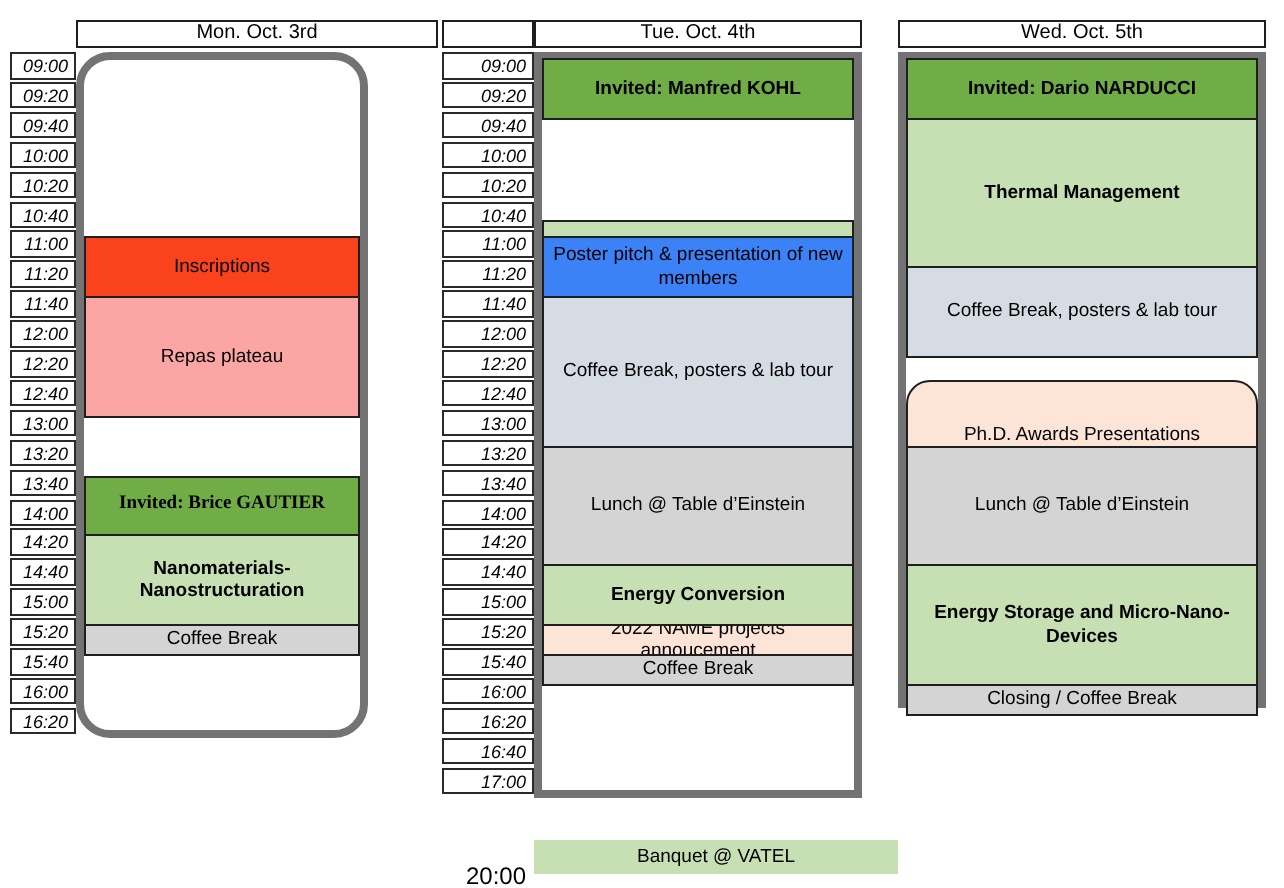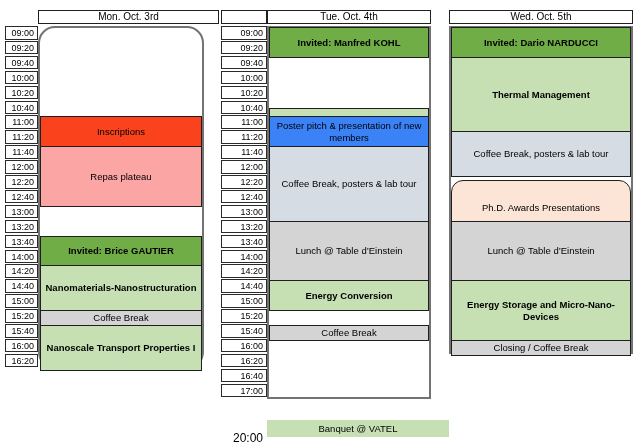--- a/index.html
+++ b/index.html
@@ -13,24 +13,24 @@
     font-size:10px;line-height:12px;
   }
   #hdr-mon{left:38px;width:181px;}
   #hdr-tue-time{left:221px;width:46px;}
   #hdr-tue{left:267px;width:164px;}
   #hdr-wed{left:449px;width:184px;}
   .timecol{position:absolute;}
   .tcell{
     position:absolute;left:0;width:100%;height:13.5px;box-sizing:border-box;
     border:1px solid #2a2a2a;background:#fff;
-    font-size:9px;line-height:12px;text-align:right;padding-right:3px;
+    font-size:9px;line-height:12px;text-align:right;padding-right:3px;font-style:italic;
   }
   .evcol{
-    position:absolute;box-sizing:border-box;border:2px solid #737373;background:#fff;
+    position:absolute;box-sizing:border-box;border:4px solid #737373;background:#fff;
   }
   .evt{
     position:absolute;left:0;width:100%;box-sizing:border-box;
     border:1px solid #1f1f1f;
     display:flex;align-items:center;justify-content:center;
     text-align:center;font-size:9.5px;line-height:11.5px;
     padding:0 4px;white-space:pre-line;overflow:hidden;
   }
   .evt.b{font-weight:bold;}
   #banquet-time{
@@ -70,27 +70,26 @@
       <div class="tcell" style="top: 208.6px;">13:40</div>
       <div class="tcell" style="top: 223.5px;">14:00</div>
       <div class="tcell" style="top: 238.4px;">14:20</div>
       <div class="tcell" style="top: 253.3px;">14:40</div>
       <div class="tcell" style="top: 268.2px;">15:00</div>
       <div class="tcell" style="top: 283.1px;">15:20</div>
       <div class="tcell" style="top: 298px;">15:40</div>
       <div class="tcell" style="top: 312.9px;">16:00</div>
       <div class="tcell" style="top: 327.8px;">16:20</div>
     </div>
-  <div class="evcol" style="left: 38px; top: 26px; width: 166px; height: 342.7px; border-radius: 17px;">
+  <div class="evcol" style="left: 38px; top: 26px; width: 146px; height: 342.7px; border-radius: 17px;">
       <div class="evt" style="top: 88.4px; height: 30.8px; background: rgb(250, 67, 28);">Inscriptions</div>
       <div class="evt" style="top: 118.2px; height: 60.6px; background: #fca5a5;">Repas plateau</div>
-      <div class="evt b" style="top: 207.6px; height: 30.8px; background: rgb(112, 173, 71);">Invited: Brice GAUTIER</div>
+      <div class="evt b" style="top: 207.6px; height: 30.8px; background: rgb(112, 173, 71); font-family: Liberation Serif, serif;">Invited: Brice GAUTIER</div>
       <div class="evt b" style="top: 237.4px; height: 45.7px; background: rgb(198, 224, 180);">Nanomaterials-Nanostructuration</div>
       <div class="evt" style="top: 282.1px; height: 15.9px; background: rgb(212, 212, 212);">Coffee Break</div>
-      <div class="evt b" style="top: 297px; height: 45.7px; background: rgb(198, 224, 180);">Nanoscale Transport Properties I</div>
     </div>
 
   <div class="timecol" style="left: 221px; top: 26px; width: 46px; height: 372.5px;">
       <div class="tcell" style="top: 0px;">09:00</div>
       <div class="tcell" style="top: 14.9px;">09:20</div>
       <div class="tcell" style="top: 29.8px;">09:40</div>
       <div class="tcell" style="top: 44.7px;">10:00</div>
       <div class="tcell" style="top: 59.6px;">10:20</div>
       <div class="tcell" style="top: 74.5px;">10:40</div>
       <div class="tcell" style="top: 89.4px;">11:00</div>
@@ -113,28 +112,29 @@
       <div class="tcell" style="top: 342.7px;">16:40</div>
       <div class="tcell" style="top: 357.6px;">17:00</div>
     </div>
   <div class="evcol" style="left: 267px; top: 26px; width: 164px; height: 372.5px;">
       <div class="evt b" style="top: -1px; height: 30.8px; background: rgb(112, 173, 71);">Invited: Manfred KOHL</div>
       <div class="evt b" style="top: 43px; height: 71px; background: rgb(198, 224, 180); margin-top: 37px;">Nanoscale Transport Properties II</div>
       <div class="evt" style="top: 88.4px; height: 30.8px; background: #3b82f6;">Poster pitch &amp; presentation of new members</div>
       <div class="evt" style="top: 118.2px; height: 75.5px; background: rgb(214, 220, 228);">Coffee Break, posters &amp; lab tour</div>
       <div class="evt" style="top: 192.7px; height: 60.6px; background: rgb(212, 212, 212);">Lunch @ Table d’Einstein</div>
       <div class="evt b" style="top: 252.3px; height: 30.8px; background: rgb(198, 224, 180);">Energy Conversion</div>
+      <div class="evt" style="top: 282.1px; height: 15.9px; background: rgb(252, 228, 214);">2022 NAME projects annoucement</div>
       <div class="evt" style="top: 297px; height: 15.9px; background: rgb(212, 212, 212);">Coffee Break</div>
     </div>
 
   <div class="evcol" style="left: 449px; top: 26px; width: 184px; height: 327.8px;">
       <div class="evt b" style="top: -1px; height: 30.8px; background: rgb(112, 173, 71);">Invited: Dario NARDUCCI</div>
       <div class="evt b" style="top: 28.8px; height: 75.5px; background: rgb(198, 224, 180);">Thermal Management</div>
       <div class="evt" style="top: 103.3px; height: 45.7px; background: rgb(214, 220, 228);">Coffee Break, posters &amp; lab tour</div>
-      <div class="evt" style="top: 152px; height: 56px; background: rgb(252, 228, 214); border-radius: 12px;">Ph.D. Awards Presentations</div>
+      <div class="evt" style="top: 160px; height: 56px; background: rgb(252, 228, 214); border-radius: 12px;">Ph.D. Awards Presentations</div>
       <div class="evt" style="top: 192.7px; height: 60.6px; background: rgb(212, 212, 212);">Lunch @ Table d’Einstein</div>
       <div class="evt b" style="top: 252.3px; height: 60.6px; background: rgb(198, 224, 180);">Energy Storage and Micro-Nano-Devices</div>
       <div class="evt" style="top: 311.9px; height: 15.9px; background: rgb(212, 212, 212);">Closing / Coffee Break</div>
     </div>
 
   <div id="banquet-time">20:00</div>
   <div id="banquet-block" style="background: rgb(198, 224, 180);">Banquet @ VATEL</div>
 
 </div>
 

